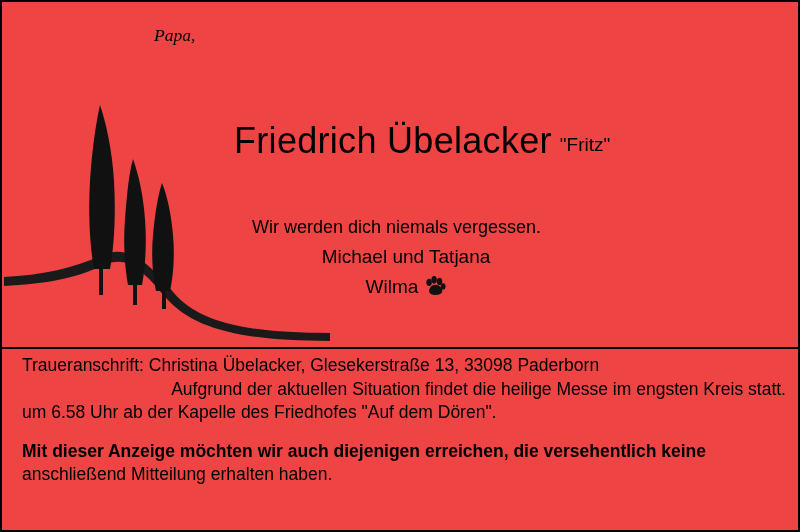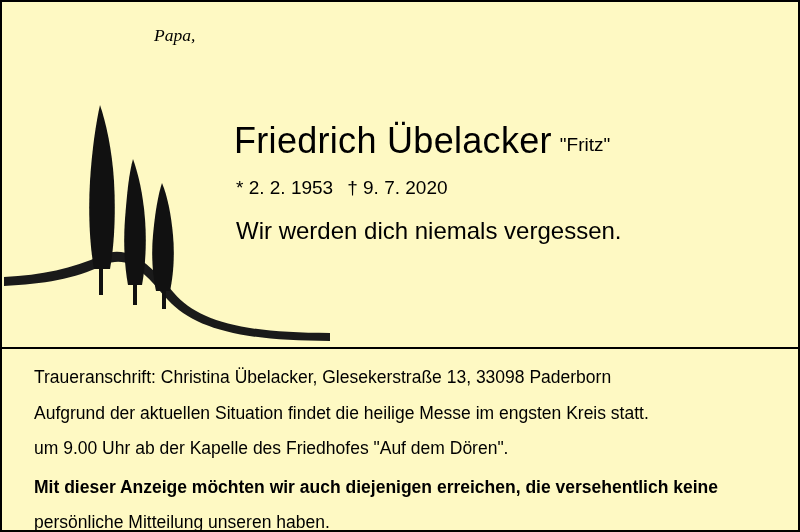--- a/index.html
+++ b/index.html
@@ -9,21 +9,21 @@
   }
   body {
     font-family: "Liberation Sans", sans-serif;
     color: #000000;
   }
   #obituary {
     position: relative;
     width: 800px;
     height: 532px;
     box-sizing: border-box;
-    background: #fef9c3;
+    background: #ef4444;
     border: 2px solid #000000;
     overflow: hidden;
   }
 
   
   .poem {
     position: absolute;
     left: 152px;
     top: 22px;
     font-family: "Liberation Serif", serif;
@@ -65,23 +65,23 @@
     position: absolute;
     left: 234px;
     top: 175px;
     font-size: 19px;
     white-space: nowrap;
   }
   .dates .gap { display: inline-block; width: 14px; }
 
   .sentence {
     position: absolute;
-    left: 234px;
+    left: 250px;
     top: 215px;
-    font-size: 24px;
+    font-size: 18px;
     white-space: nowrap;
   }
 
   .survivors {
     position: absolute;
     left: 234px;
     top: 240px;
     width: 340px;
     text-align: center;
     font-size: 19px;
@@ -108,22 +108,22 @@
   
   .bottom {
     position: absolute;
     left: 20px;
     top: 352px;
     width: 764px;
     font-size: 17.5px;
     line-height: 23.5px;
   }
   .bottom .addr { white-space: nowrap; }
-  .bottom p { margin: 12px; }
-  .bottom .para2 { margin-top: 0px; }
+  .bottom p { margin: 0; }
+  .bottom .para2 { margin-top: 0px; text-align: right; }
   .bottom .para3 { margin-top: 15px; font-weight: bold; }
 </style>
 </head>
 <body>
 
 <div id="obituary">
 
   <div class="poem">
     <div>Papa,</div>
   </div>
@@ -143,32 +143,40 @@
 
     <path d="M160,86 C165,98 169,116 171,138 C173,160 171,180 168,194 L154,194
              C151,180 149,160 151,138 C153,116 156,98 160,86 Z" fill="#111111"></path>
     <path d="M160,192 h4 v20 h-4 z" fill="#111111"></path>
   </svg>
 
   <div class="name-line">
     <span class="name-main">Friedrich Übelacker</span><span class="name-nick">"Fritz"</span>
   </div>
 
-  <div class="dates">
-    <span>* 2. 2. 1953</span><span class="gap"></span><span>† 9. 7. 2020</span>
-  </div>
 
   <div class="sentence">Wir werden dich niemals vergessen.</div>
 
   <div class="survivors">
+    <div>Michael und Tatjana</div>
+    <div>
+      <span>Wilma</span><svg class="paw" viewBox="0 0 24 22">
+        <ellipse cx="5.5" cy="7" rx="3" ry="4" fill="#111111"></ellipse>
+        <ellipse cx="11" cy="4.2" rx="3" ry="4.2" fill="#111111"></ellipse>
+        <ellipse cx="17" cy="6" rx="3" ry="4" fill="#111111"></ellipse>
+        <ellipse cx="21" cy="11.5" rx="2.6" ry="3.4" fill="#111111"></ellipse>
+        <path d="M12.5,9.5 C17,9.5 20,13 20,16.2 C20,19.4 16.8,20.8 12.8,20.8
+                 C8.8,20.8 5.5,19.6 5.5,16.4 C5.5,13.2 8.2,9.5 12.5,9.5 Z" fill="#111111"></path>
+      </svg>
+    </div>
   </div>
 
   <div class="divider"></div>
 
   <div class="bottom">
     <p class="addr">Traueranschrift: Christina Übelacker, Glesekerstraße 13, 33098 Paderborn</p>
     <p class="para2">Aufgrund der aktuellen Situation findet die heilige Messe im engsten Kreis statt.</p>
-    <p>um 9.00 Uhr ab der Kapelle des Friedhofes "Auf dem Dören".</p>
+    <p>um 6.58 Uhr ab der Kapelle des Friedhofes "Auf dem Dören".</p>
     <p class="para3">Mit dieser Anzeige möchten wir auch diejenigen erreichen, die versehentlich keine</p>
-    <p>persönliche Mitteilung unseren haben.</p>
+    <p>anschließend Mitteilung erhalten haben.</p>
   </div>
 
 </div>
 
 </body></html>

